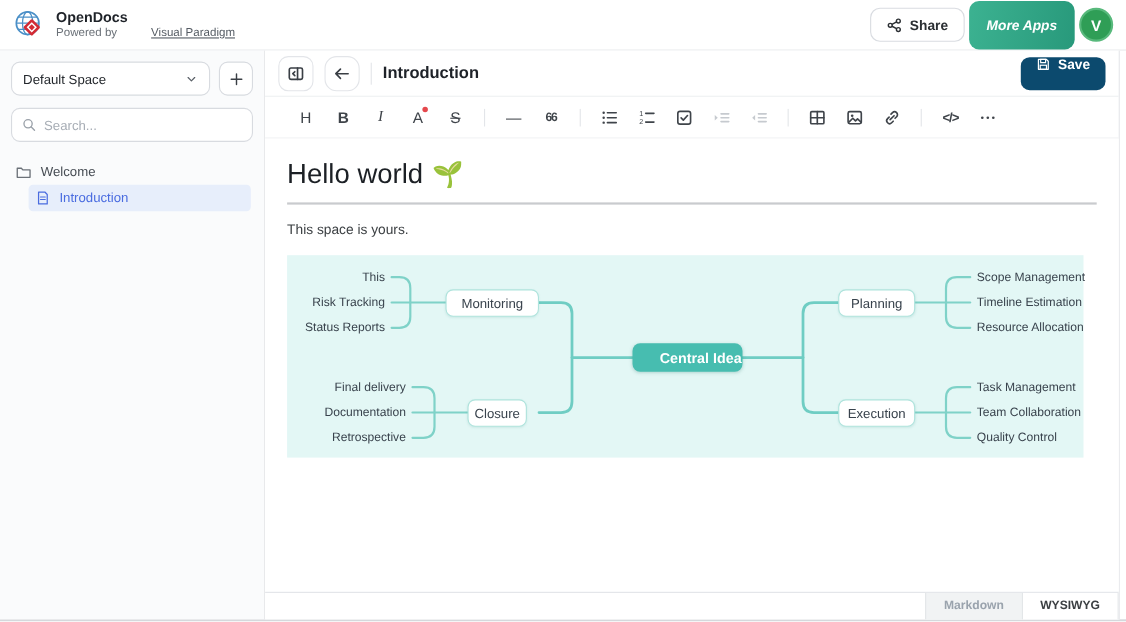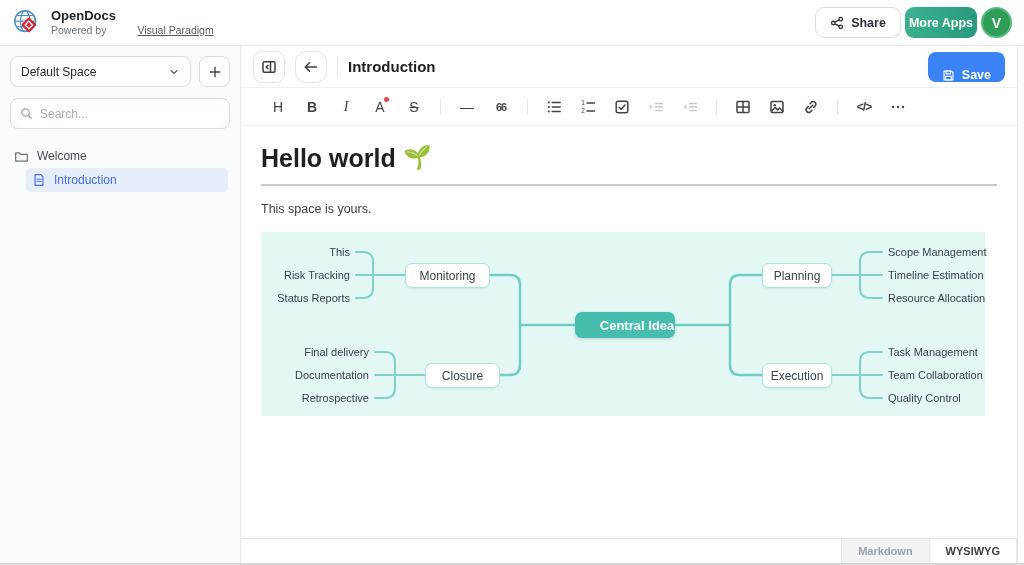--- a/index.html
+++ b/index.html
@@ -10,21 +10,21 @@
   
   .app-header { height:46px; flex:0 0 46px; display:flex; align-items:center; padding:0 12px; background:#fff; border-bottom:1px solid #e8e9eb; }
   .logo-wrap { display:flex; align-items:center; gap:9px; }
   .logo-svg { width:30px; height:30px; }
   .app-titles { display:flex; flex-direction:column; line-height:1.15; }
   .app-name { font-size:13px; font-weight:bold; color:#1e2228; }
   .powered { font-size:10.5px; color:#6b7178; }
   .powered .link { text-decoration:underline; color:#555c64; cursor:pointer;margin-left:28px; }
   .header-right { margin-left:auto; display:flex; align-items:center; gap:4px; }
   .btn-share { display:flex; align-items:center; gap:7px; height:31px; padding:0 14px; background:#fff; border:1px solid #d9dce1; border-radius:9px; font-size:12.5px; font-weight:bold; color:#2b2f33; cursor:pointer; }
-  .btn-more-apps { height:31px; padding:0 4px; border:none; border-radius:9px; background:linear-gradient(100deg,#3cb291,#28997b); color:#fff; font-size:12.5px; font-weight:bold; cursor:pointer; }
+  .btn-more-apps { height:44px; padding:0 16px; border:none; border-radius:9px; background:linear-gradient(100deg,#3cb291,#28997b); color:#fff; font-size:12.5px; font-weight:bold; cursor:pointer;font-style:italic; }
   .avatar { width:31px; height:31px; border-radius:50%; background:#2f9e56; border:2px solid #58b97c; color:#fff; font-weight:bold; font-size:14px; display:flex; align-items:center; justify-content:center; cursor:pointer; }
 
   
   .main-row { flex:1; display:flex; min-height:0; }
 
   
   .sidebar { width:241px; flex:0 0 241px; background:#fafbfc; border-right:1px solid #e8e9eb; padding:10px; }
   .space-row { display:flex; gap:8px; }
   .space-select { flex:1; height:31px; background:#fff; border:1px solid #d8dbe0; border-radius:8px; display:flex; align-items:center; padding:0 10px; font-size:12px; color:#24282d; cursor:pointer; }
   .space-select .chev { margin-left:auto; }
@@ -36,39 +36,39 @@
   .tree-row { display:flex; align-items:center; gap:8px; height:24px; padding:0 4px; color:#464c53; cursor:pointer; }
   .tree-row.child { margin-left:16px; margin-right:2px; border-radius:4px; padding-left:6px; }
   .tree-row.selected { background:#e7eefb; color:#4a6ce0; }
 
   
   .editor-col { flex:1; display:flex; flex-direction:column; min-width:0; border-right:1px solid #e5e7ea; margin-right:6px; background:#fff; }
   .doc-header { height:42px; flex:0 0 42px; display:flex; align-items:center; gap:10px; padding:0 12px; border-bottom:1px solid #eef0f2; }
   .icon-btn { width:32px; height:32px; background:#fff; border:1px solid #e3e5e9; border-radius:9px; display:flex; align-items:center; justify-content:center; cursor:pointer; }
   .vdiv { width:1px; height:20px; background:#e3e5e9; }
   .doc-title { font-size:15px; font-weight:bold; color:#1e2228; }
-  .btn-save { margin-left:auto; display:flex; align-items:flex-end; gap:7px; height:30px; padding:0 14px; background:#3b82f6; border:none; border-radius:8px; color:#fff; font-size:12.5px; font-weight:bold; cursor:pointer; }
+  .btn-save { margin-left:auto; display:flex; align-items:flex-start; gap:7px; height:30px; padding:0 14px; background:#0c4a6e; border:none; border-radius:8px; color:#fff; font-size:12.5px; font-weight:bold; cursor:pointer; }
 
   
   .fmt-toolbar { height:38px; flex:0 0 38px; display:flex; align-items:center; gap:4px; padding:0 22px; border-bottom:1px solid #eef0f2; }
   .fmt-btn { width:30px; height:28px; border:none; background:transparent; border-radius:6px; display:flex; align-items:center; justify-content:center; color:#3f444a; font-size:14px; cursor:pointer; font-family:inherit; }
   .fmt-btn svg { display:block; }
   .fmt-btn.disabled { color:#c6cacf; cursor:default; }
   .fmt-sep { width:1px; height:16px; background:#e3e5e9; margin:0 7px; }
   .g-bold { font-weight:bold; }
   .g-italic { font-style:italic; font-family:"Liberation Serif",serif; }
   .g-strike { text-decoration:line-through; }
   .color-a { position:relative; }
   .color-a .dot { position:absolute; top:4px; right:6px; width:5px; height:5px; border-radius:50%; background:#e5484d; }
   .g-quote { font-size:11px; font-weight:bold; letter-spacing:-1px; }
   .g-code { font-size:12px; font-weight:bold; letter-spacing:-1px; }
 
   
   .doc-content { flex:1; padding:18px 20px 0 20px; overflow:hidden; background:#fff; }
-  .doc-h1 { font-size:25px; font-weight:bold; color:#1c2025; display:flex; align-items:flex-start; gap:8px; }
+  .doc-h1 { font-size:25px; font-weight:normal; color:#1c2025; display:flex; align-items:center; gap:8px; }
   .doc-h1 .emoji { color:#57a63d; font-size:23px; }
   .doc-hr { height:2px; background:#c9cbce; margin:11px 0 16px 0; border:none; }
   .doc-p { font-size:12.5px; color:#3c4043; }
 
   
   .mindmap { position:relative; width:724px; height:184px; margin-top:16px; background:#e3f7f5; }
   .mm-lines { position:absolute; left:0; top:0; }
   .mm-node { position:absolute; display:flex; align-items:center; justify-content:center; background:#fff; border:1.5px solid #aee3dc; border-radius:7px; font-size:12px; color:#39434d; box-shadow:0 1px 2px rgba(60,150,140,.12); cursor:default; }
   .mm-central { position:absolute; display:flex; align-items:center; justify-content:center; background:#47bdb0; border-radius:7px; color:#fff; font-size:13px; font-weight:bold; box-shadow:0 1px 3px rgba(40,120,110,.25); cursor:default; }
   .mm-leaf { position:absolute; font-size:11px; color:#39434d; white-space:nowrap; line-height:14px; cursor:default; }
@@ -293,21 +293,21 @@
               <path d="M621 20 H609 Q599 20 599 30 V56 Q599 66 609 66 H621"></path>
               <path d="M571 43 H621"></path>
               <path d="M621 120 H609 Q599 120 599 130 V156 Q599 166 609 166 H621"></path>
               <path d="M571 143 H621"></path>
             </g>
           </svg>
 
           <div class="mm-central" style="left:314px;top:80px;width:100px;height:26px;padding-left:24px;">Central Idea</div>
 
           <div class="mm-node" style="left:144px;top:31px;width:85px;height:25px;">Monitoring</div>
-          <div class="mm-node" style="left:164px;top:131px;width:75px;height:25px;">Closure</div>
+          <div class="mm-node" style="left:164px;top:131px;width:54px;height:25px;">Closure</div>
           <div class="mm-node" style="left:501px;top:31px;width:70px;height:25px;">Planning</div>
           <div class="mm-node" style="left:501px;top:131px;width:70px;height:25px;">Execution</div>
 
           <div class="mm-leaf r" style="right:635px;top:13px;">This</div>
           <div class="mm-leaf r" style="right:635px;top:36px;">Risk Tracking</div>
           <div class="mm-leaf r" style="right:635px;top:59px;">Status Reports</div>
           <div class="mm-leaf r" style="right:616px;top:113px;">Final delivery</div>
           <div class="mm-leaf r" style="right:616px;top:136px;">Documentation</div>
           <div class="mm-leaf r" style="right:616px;top:159px;">Retrospective</div>
           <div class="mm-leaf" style="left:627px;top:13px;">Scope Management</div>

